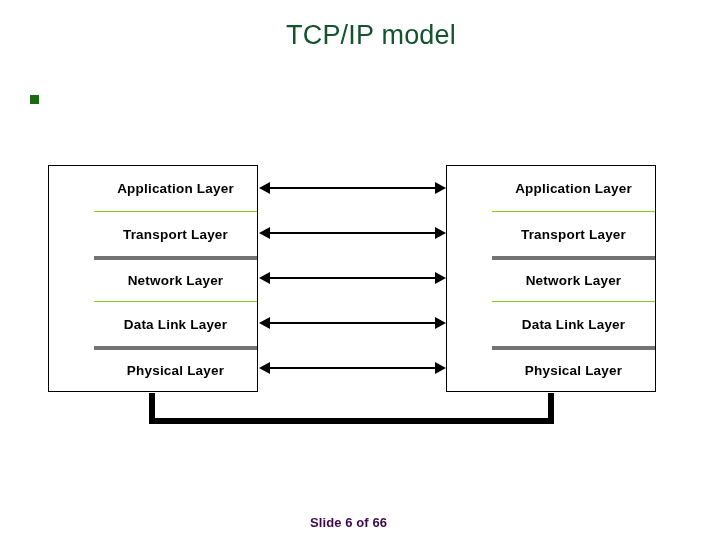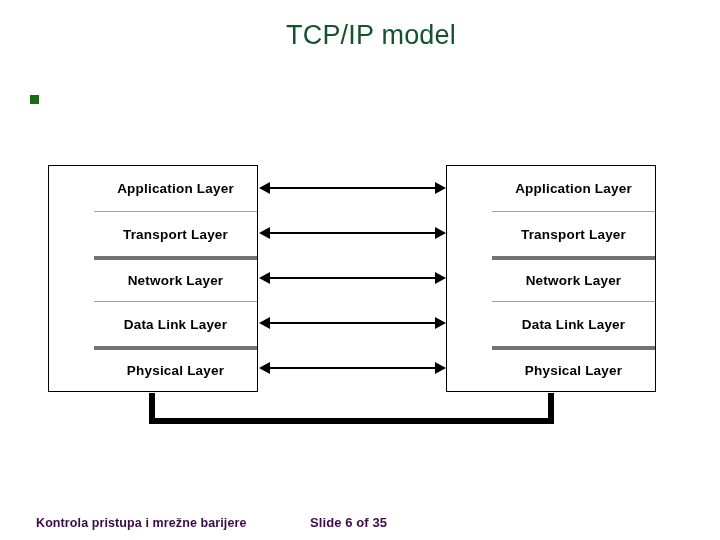--- a/index.html
+++ b/index.html
@@ -216,15 +216,14 @@
     <span class="arrow-head right"></span>
   </div>
 
   <svg id="connector" width="720" height="540">
     <polyline points="152,393 152,421 551,421 551,393" fill="none" stroke="#000000" stroke-width="6"></polyline>
   </svg>
 
 </div>
 
 <div id="footer">
-  <span class="footer-text" id="footer-subject">Kontrola pristupa i mrežne barijere</span>
-  <span class="footer-text" id="footer-slide">Slide 6 of 35</span>
+  <span class="footer-text" id="footer-slide">Slide 6 of 66</span>
 </div>
 
 </body></html>

